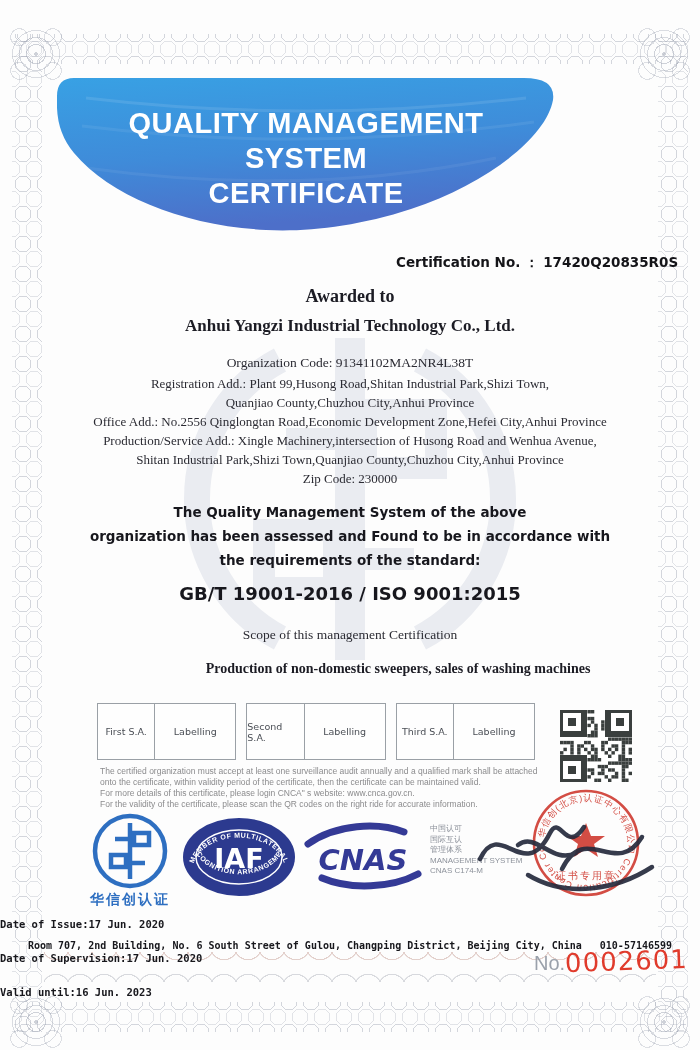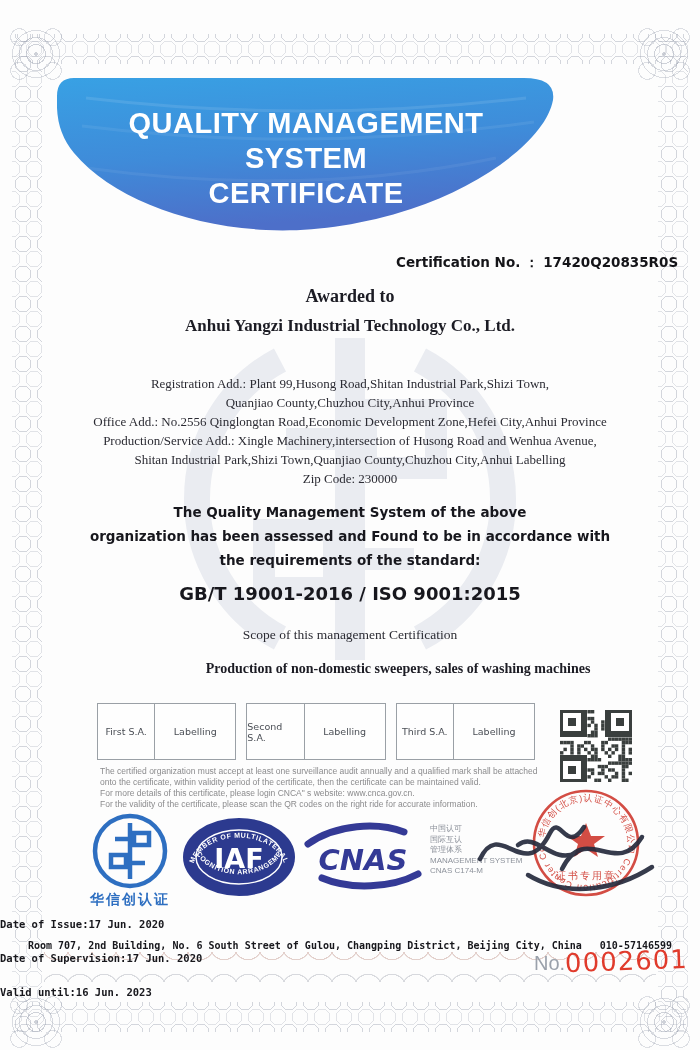--- a/index.html
+++ b/index.html
@@ -128,25 +128,26 @@
   </div>
 
   <div class="certno">
     <span>Certification No.</span>
     <span>：</span>
     <span>17420Q20835R0S</span>
   </div>
 
   <div class="cline" style="top:286px;font-size:18px;font-weight:bold;color:#1c1c24;">Awarded to</div>
   <div class="cline" style="top:316px;font-size:17px;font-weight:bold;color:#1c1c24;">Anhui Yangzi Industrial Technology Co., Ltd.</div>
+  <div class="cline serif13" style="top:355px;font-size:13.5px;">Organization Code: 91341102MA2NR4L38T</div>
   <div class="cline serif13" style="top:376px;">Registration Add.: Plant 99,Husong Road,Shitan Industrial Park,Shizi Town,</div>
   <div class="cline serif13" style="top:395px;">Quanjiao County,Chuzhou City,Anhui Province</div>
   <div class="cline serif13" style="top:414px;">Office Add.: No.2556 Qinglongtan Road,Economic Development Zone,Hefei City,Anhui Province</div>
   <div class="cline serif13" style="top:433px;">Production/Service Add.: Xingle Machinery,intersection of Husong Road and Wenhua Avenue,</div>
-  <div class="cline serif13" style="top:452px;">Shitan Industrial Park,Shizi Town,Quanjiao County,Chuzhou City,Anhui Labelling</div>
+  <div class="cline serif13" style="top:452px;">Shitan Industrial Park,Shizi Town,Quanjiao County,Chuzhou City,Anhui Province</div>
   <div class="cline serif13" style="top:471px;">Zip Code: 230000</div>
 
   <div class="cline sans-bold" style="top:528px;font-size:13.5px;">organization has been assessed and Found to be in accordance with</div>
   <div class="cline sans-bold" style="top:504px;font-size:13.5px;">The Quality Management System of the above</div>
   <div class="cline sans-bold" style="top:552px;font-size:13.5px;">the requirements of the standard:</div>
   <div class="cline sans-bold" style="top:583px;font-size:18px;">GB/T 19001-2016 / ISO 9001:2015</div>
 
   <div class="cline serif13" style="top:627px;font-size:13.5px;">Scope of this management Certification</div>
   <div class="cline" style="top:661px;font-size:14px;font-weight:bold;color:#1c1c24;padding-left:48px;">Production of non-domestic sweepers, sales of washing machines</div>
 

